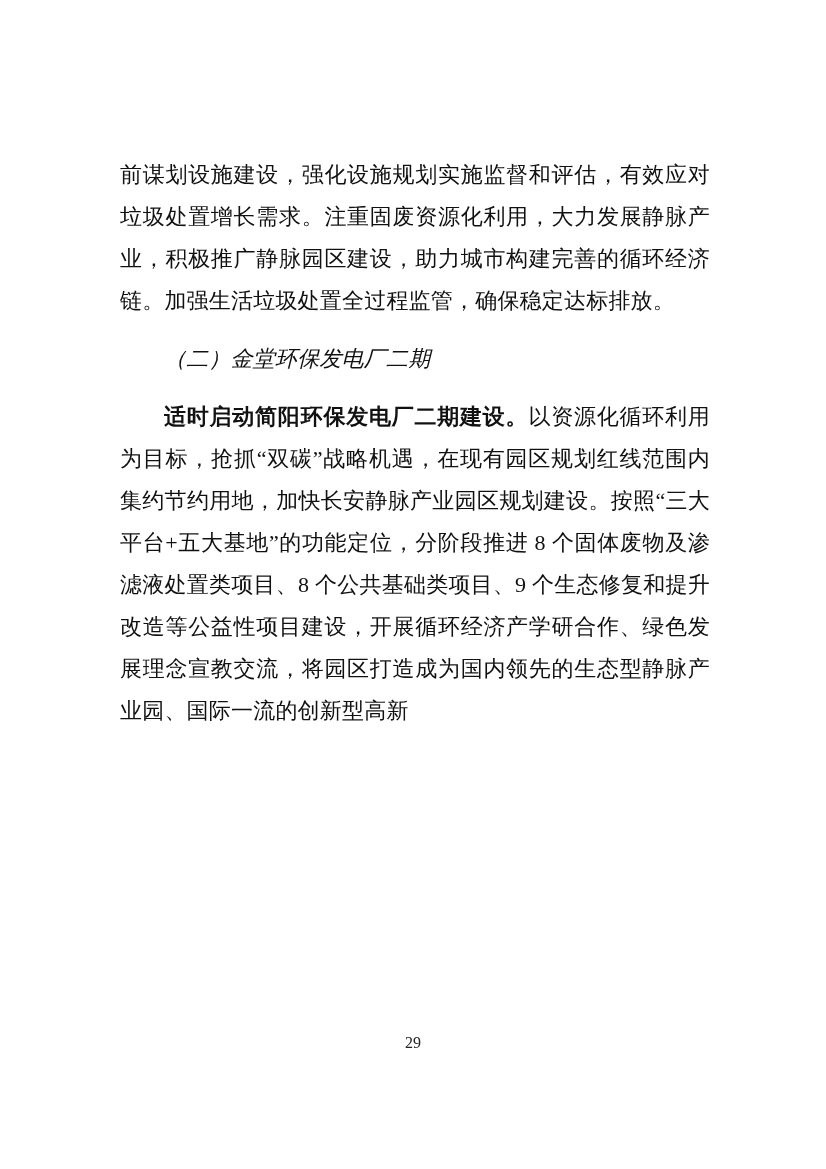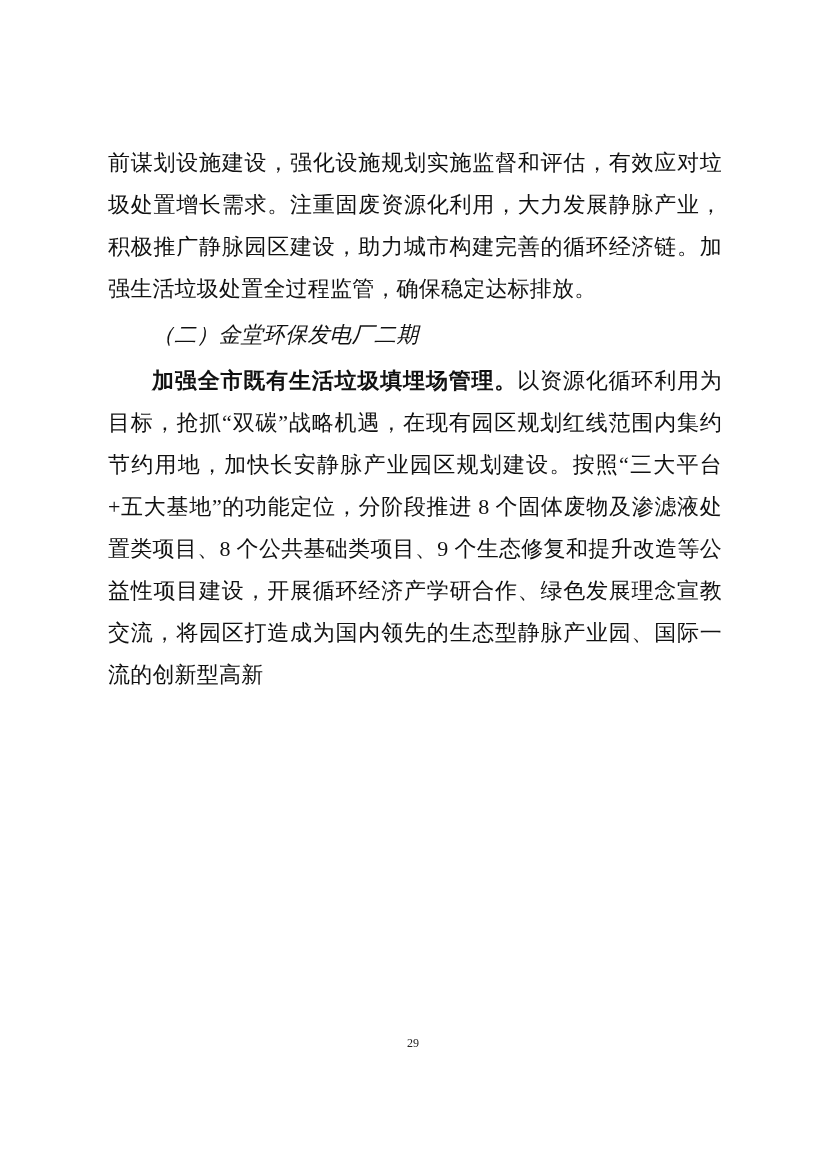--- a/index.html
+++ b/index.html
@@ -23,21 +23,21 @@
     height: 1169px;
     background: #ffffff;
   }
   .content {
     position: absolute;
     left: 104px;
     top: 138px;
     width: 622px;
   }
   .content p {
-    margin: 4px;
+    margin: 16px;
     font-size: 22px;
     line-height: 42px;
     text-align: justify;
     letter-spacing: 0.2px;
   }
   .indent {
     text-indent: 2em;
   }
   .heading-kai {
     font-style: italic; 
@@ -45,28 +45,28 @@
   .bold-lead {
     font-weight: 700;
     font-style: normal;
   }
   .page-number {
     position: absolute;
     top: 1033px;
     left: 0;
     width: 826px;
     text-align: center;
-    font-size: 12px;
+    font-size: 16px;
     line-height: 20px;
     color: #222222;
   }
 </style>
 </head>
 <body>
 
 <div class="page">
   <div class="content">
     <p>前谋划设施建设，强化设施规划实施监督和评估，有效应对垃圾处置增长需求。注重固废资源化利用，大力发展静脉产业，积极推广静脉园区建设，助力城市构建完善的循环经济链。加强生活垃圾处置全过程监管，确保稳定达标排放。</p>
     <p class="indent heading-kai">（二）金堂环保发电厂二期</p>
-    <p class="indent"><span class="bold-lead">加强全市既有生活垃圾填埋场管理。</span><span>以资源化循环利用为目标，抢抓“双碳”战略机遇，在现有园区规划红线范围内集约节约用地，加快长安静脉产业园区规划建设。按照“三大平台+五大基地”的功能定位，分阶段推进 8 个固体废物及渗滤液处置类项目、8 个公共基础类项目、9 个生态修复和提升改造等公益性项目建设，开展循环经济产学研合作、绿色发展理念宣教交流，将园区打造成为国内领先的生态型静脉产业园、国际一流的创新型高新</span></p>
+    <p class="indent"><span class="bold-lead">适时启动简阳环保发电厂二期建设。</span><span>以资源化循环利用为目标，抢抓“双碳”战略机遇，在现有园区规划红线范围内集约节约用地，加快长安静脉产业园区规划建设。按照“三大平台+五大基地”的功能定位，分阶段推进 8 个固体废物及渗滤液处置类项目、8 个公共基础类项目、9 个生态修复和提升改造等公益性项目建设，开展循环经济产学研合作、绿色发展理念宣教交流，将园区打造成为国内领先的生态型静脉产业园、国际一流的创新型高新</span></p>
   </div>
   <div class="page-number">29</div>
 </div>
 
 </body></html>

